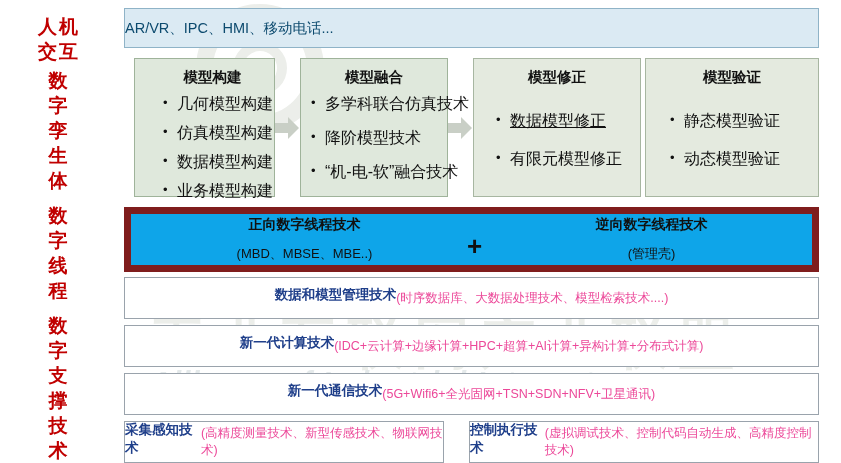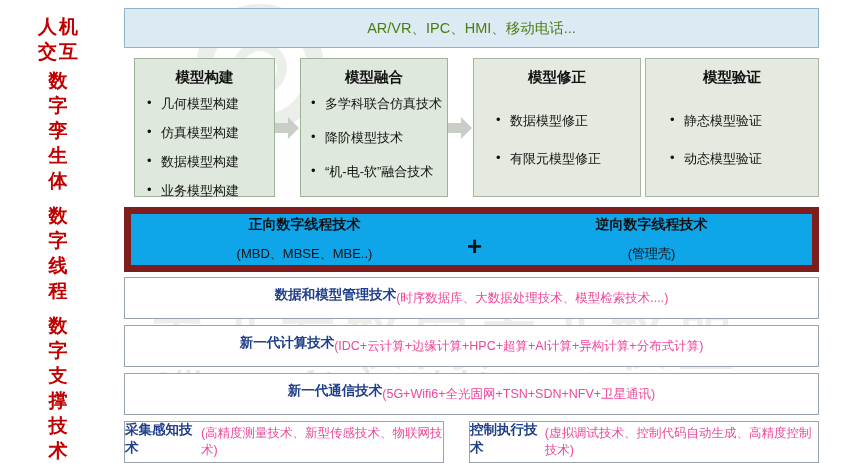--- a/index.html
+++ b/index.html
@@ -104,23 +104,22 @@
     position: absolute;
     box-sizing: border-box;
     border: 1px solid #9aa3ac;
     background: #ffffff;
   }
   .top-band {
     background: #dbeaf3;
     border: 1px solid #8fb3c7;
     display: flex;
     align-items: center;
-    justify-content: center;
     font-size: 14.5px;
-    color: #4d7c0f;
+    color: #0c4a6e;
   }
   .green {
     background: #dfe8dc;
     border: 1px solid #9fb39a;
   }
   .green-light {
     background: #e4eadf;
     border: 1px solid #a7b6a1;
   }
   .model-title {
@@ -130,21 +129,21 @@
     color: #111;
     margin-top: 9px;
   }
   .bullets {
     margin: 9px 0 0 0;
     padding: 0 10px 0 26px;
     list-style: none;
   }
   .bullets li {
     position: relative;
-    font-size: 13px;
+    font-size: 16px;
     color: #111;
     line-height: 16px;
     margin-bottom: 13px;
     white-space: nowrap;
   }
   .bullets li:before {
     content: "\2022";
     position: absolute;
     left: -14px;
     top: -1px;
@@ -268,21 +267,21 @@
       <span>术</span>
     </div>
   </div>
 
   <div class="canvas">
 
     <div class="box top-band" style="left:124px; top:8px; width:695px; height:40px;">
       <span>AR/VR、IPC、HMI、移动电话...</span>
     </div>
 
-    <div class="box green" style="left:134px; top:58px; width:141px; height:139px;">
+    <div class="box green" style="left:134px; top:58px; width:141px; height:139px;padding-left:16px;">
       <div class="model-title">模型构建</div>
       <ul class="bullets">
         <li>几何模型构建</li>
         <li>仿真模型构建</li>
         <li>数据模型构建</li>
         <li>业务模型构建</li>
       </ul>
     </div>
 
     <div class="arrow" style="left:275px; top:117px;">
@@ -300,21 +299,21 @@
     </div>
 
     <div class="arrow" style="left:448px; top:117px;">
       <div class="stem"></div>
         <div class="head"></div>
     </div>
 
     <div class="box green-light" style="left:473px; top:58px; width:168px; height:139px;">
       <div class="model-title">模型修正</div>
       <ul class="bullets" style="margin-top:26px; padding-left:36px;">
-        <li style="margin-bottom:22px;">数据模型修正</li>
+        <li style="margin-bottom:22px;text-decoration:underline;">数据模型修正</li>
         <li>有限元模型修正</li>
       </ul>
     </div>
 
     <div class="box green-light" style="left:645px; top:58px; width:174px; height:139px;">
       <div class="model-title">模型验证</div>
       <ul class="bullets" style="margin-top:26px; padding-left:38px;">
         <li style="margin-bottom:22px;">静态模型验证</li>
         <li>动态模型验证</li>
       </ul>

